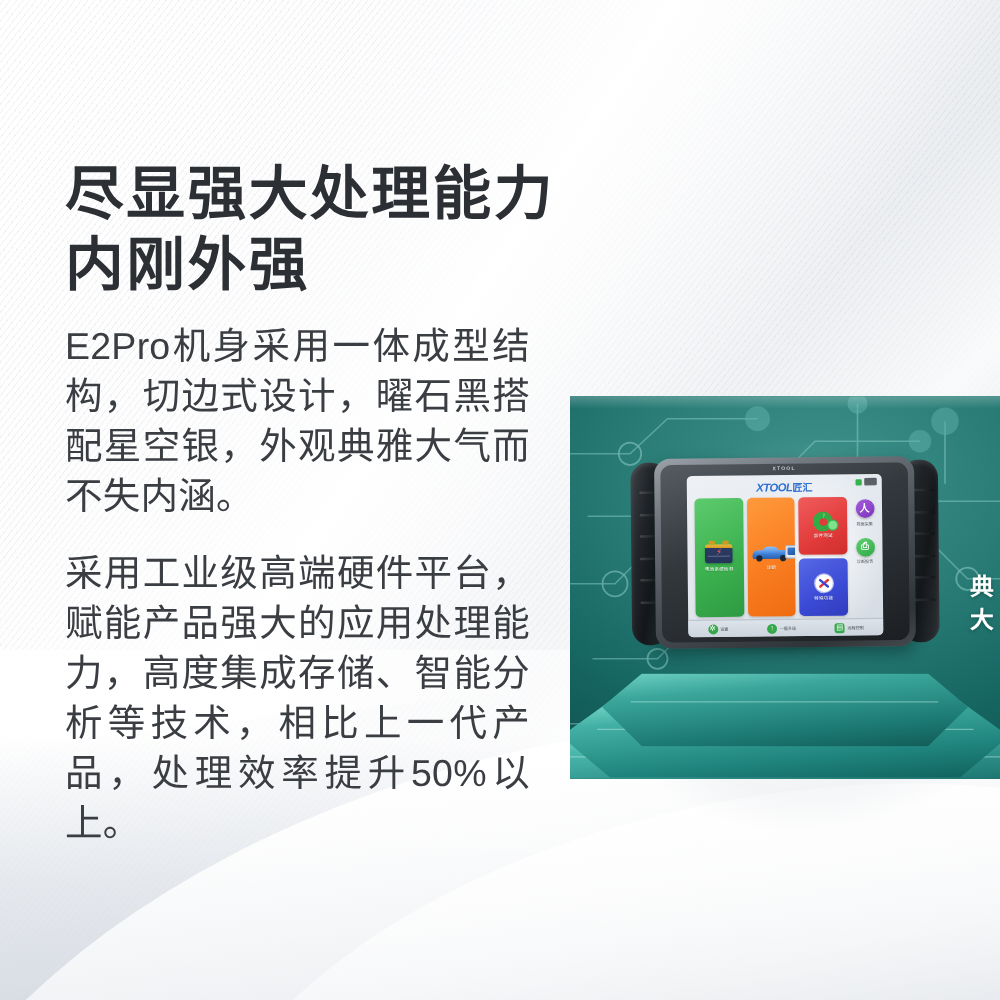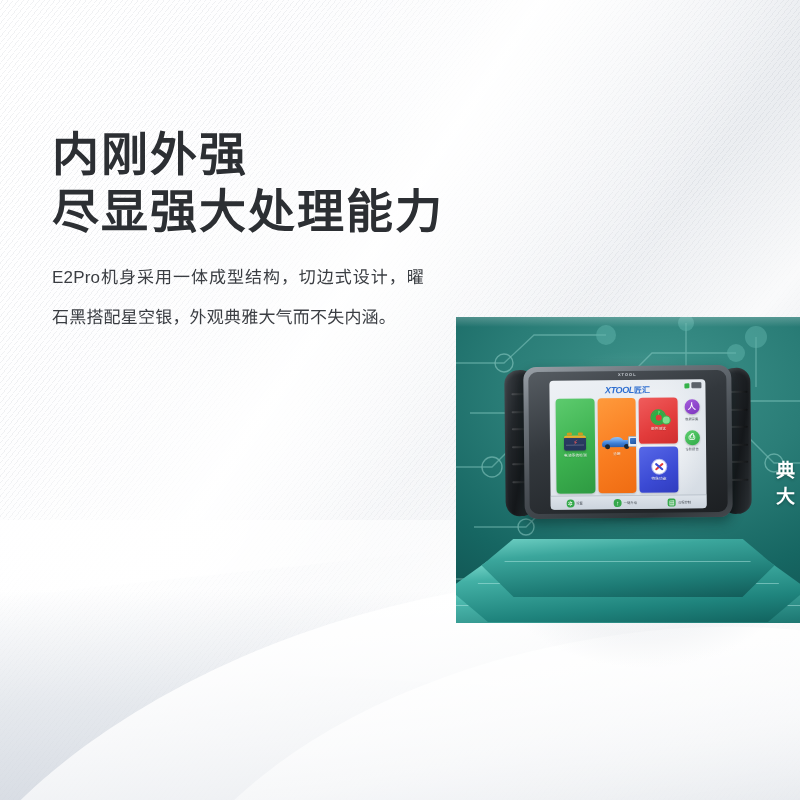--- a/index.html
+++ b/index.html
@@ -89,21 +89,21 @@
     text-shadow:1px 1px 0 rgba(255,255,255,.85);
   }
   .headline .ln{display:block;white-space:nowrap;}
 
   
   .copy{
     position:absolute;left:52px;top:258px;width:372px;
   }
   .para{
     color:#3a3d42;
-    font-size:17px;line-height:40px;
+    font-size:30px;line-height:40px;
     letter-spacing:.2px;
     margin:0 0 22px 0;
     text-align:justify;
   }
   .para:last-child{margin-bottom:0;}
 
   
   .photo{
     position:absolute;left:456px;top:317px;width:344px;height:306px;
     overflow:hidden;
@@ -296,26 +296,27 @@
   <div class="sweep sweep-a"></div>
   <div class="sweep sweep-b"></div>
   <div class="sweep sweep-c"></div>
   <div class="bottom-tint"></div>
   <div class="curve-band"></div>
   <div class="curve-band2"></div>
   <div class="swirl"></div>
   <div class="swirl2"></div>
 
   <div class="headline">
+    <span class="ln">尽显强大处理能力</span>
     <span class="ln">内刚外强</span>
-    <span class="ln">尽显强大处理能力</span>
   </div>
 
   <div class="copy">
     <p class="para">E2Pro机身采用一体成型结构，切边式设计，曜石黑搭配星空银，外观典雅大气而不失内涵。</p>
+    <p class="para">采用工业级高端硬件平台，赋能产品强大的应用处理能力，高度集成存储、智能分析等技术，相比上一代产品，处理效率提升50%以上。</p>
   </div>
 
   <div class="photo">
     <div class="photo-bg"></div>
 
     <div class="circuit">
       <svg viewBox="0 0 344 306" preserveAspectRatio="none">
         <g stroke="#9fded6" stroke-width="1.3" fill="none" opacity="0.75">
           <path d="M-10 46 L48 46 L78 18 L150 18"></path>
           <path d="M14 96 L60 96 L92 64 L168 64 L196 36 L280 36"></path>

